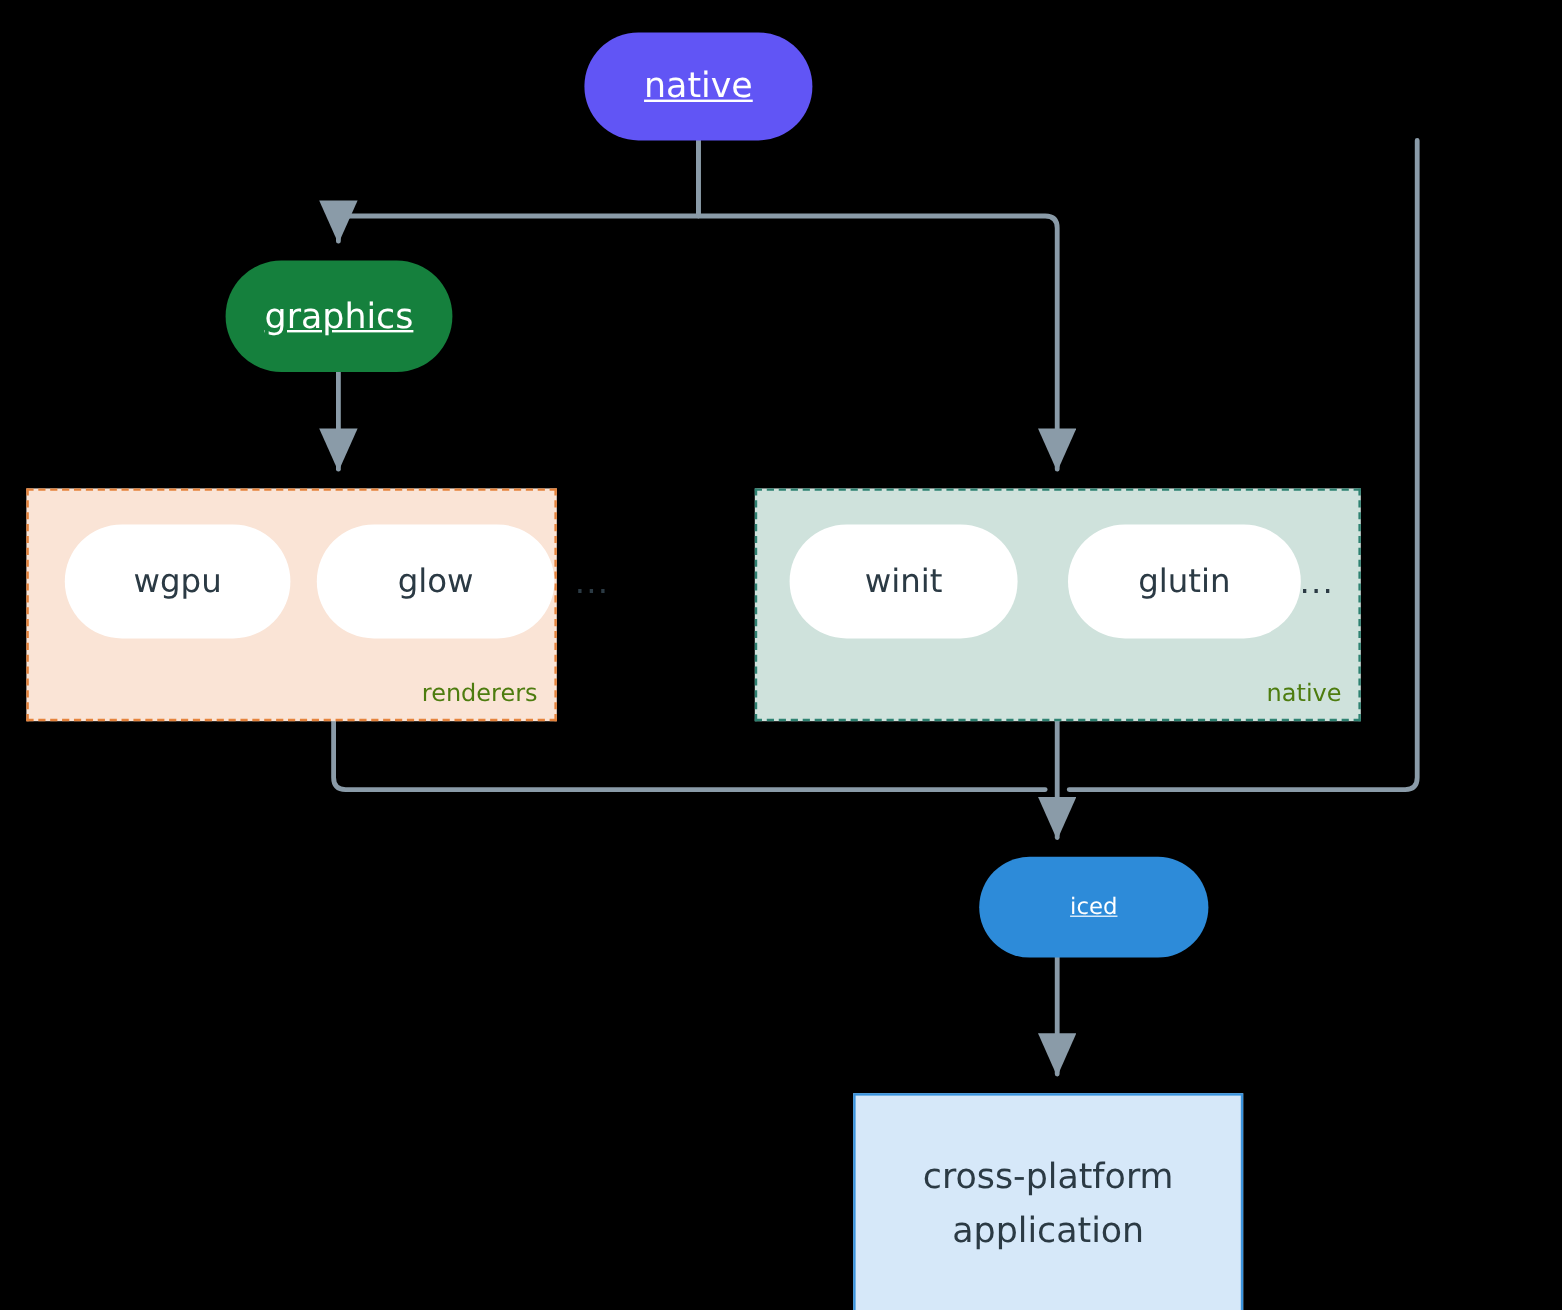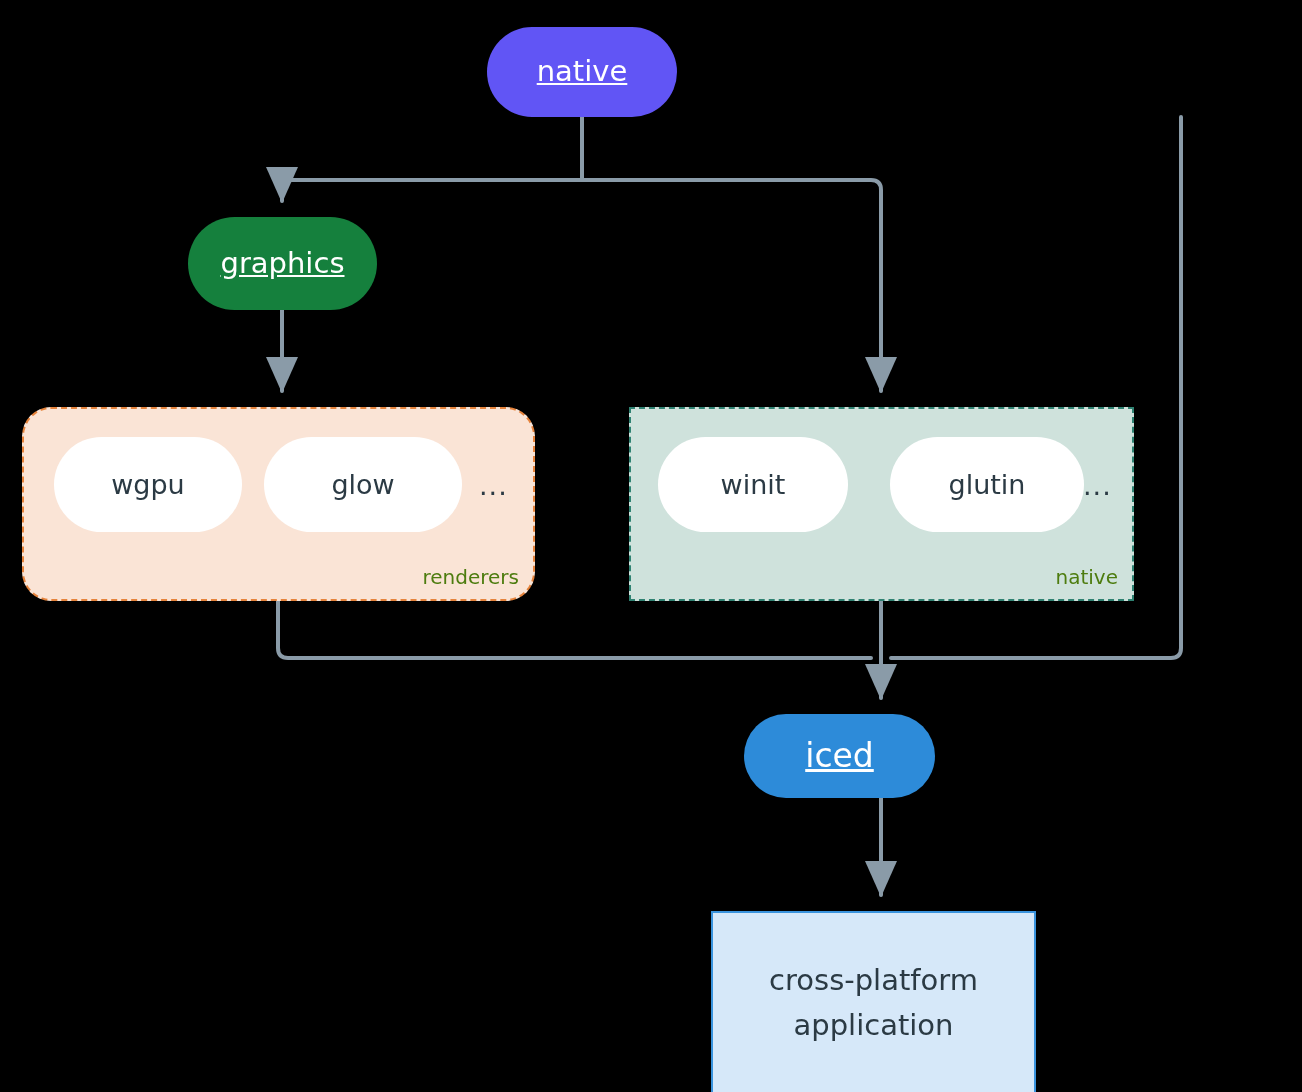--- a/index.html
+++ b/index.html
@@ -54,40 +54,39 @@
     font-size: 29px;
   }
   .pill-graphics {
     left: 188px; top: 217px;
     width: 189px; height: 93px;
     background: #15803d;
     color: #FFFFFF;
     font-size: 29px;
   }
   .pill-iced {
-    left: 744px; top: 714px;
+    left: 816px; top: 714px;
     width: 191px; height: 84px;
     background: #2D8BD9;
     color: #FFFFFF;
-    font-size: 33px;
+    font-size: 19px;
   }
 
   
   .group {
     position: absolute;
     box-sizing: border-box;
     border-style: dashed;
     border-width: 2px;
   }
   .group-renderers {
     left: 22px; top: 407px;
-    width: 513px; height: 194px;
+    width: 442px; height: 194px;
     background: #FAE4D6;
     border-color: #E5833C;
-    border-radius: 29px;
   }
   .group-shells {
     left: 629px; top: 407px;
     width: 505px; height: 194px;
     background: #CFE2DC;
     border-color: #2F8272;
   }
   .group-label {
     position: absolute;
     right: 14px;

